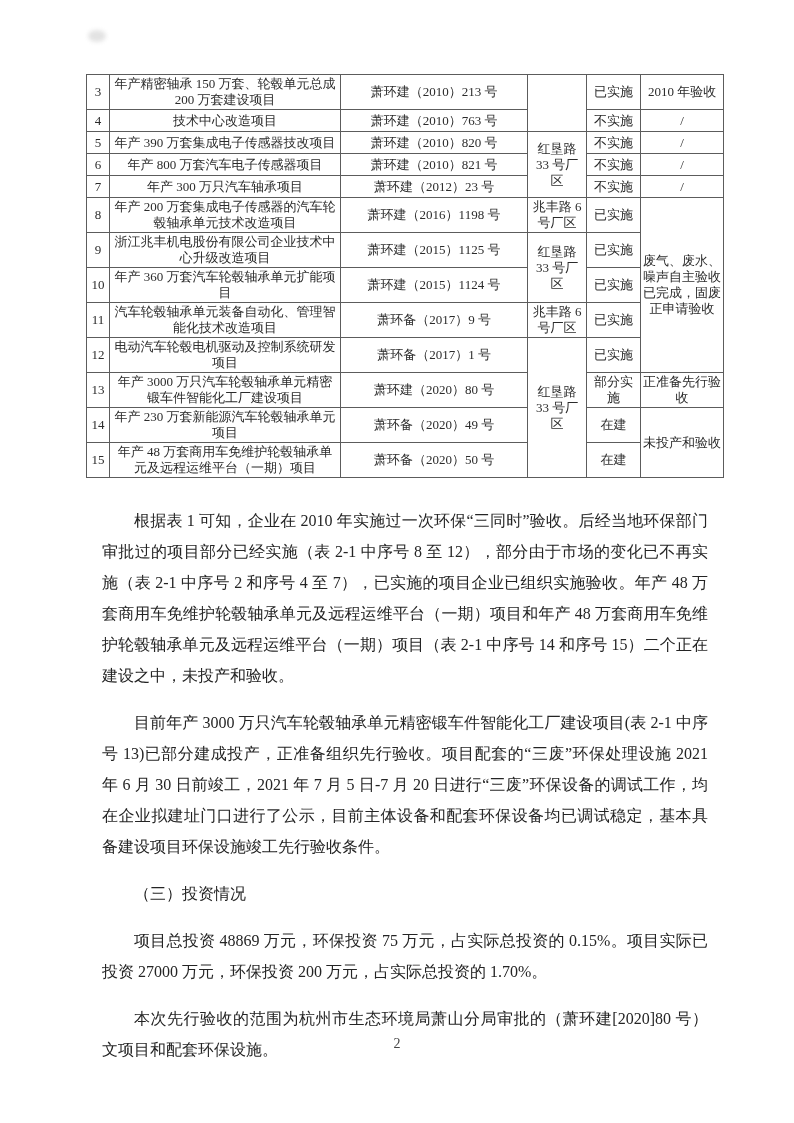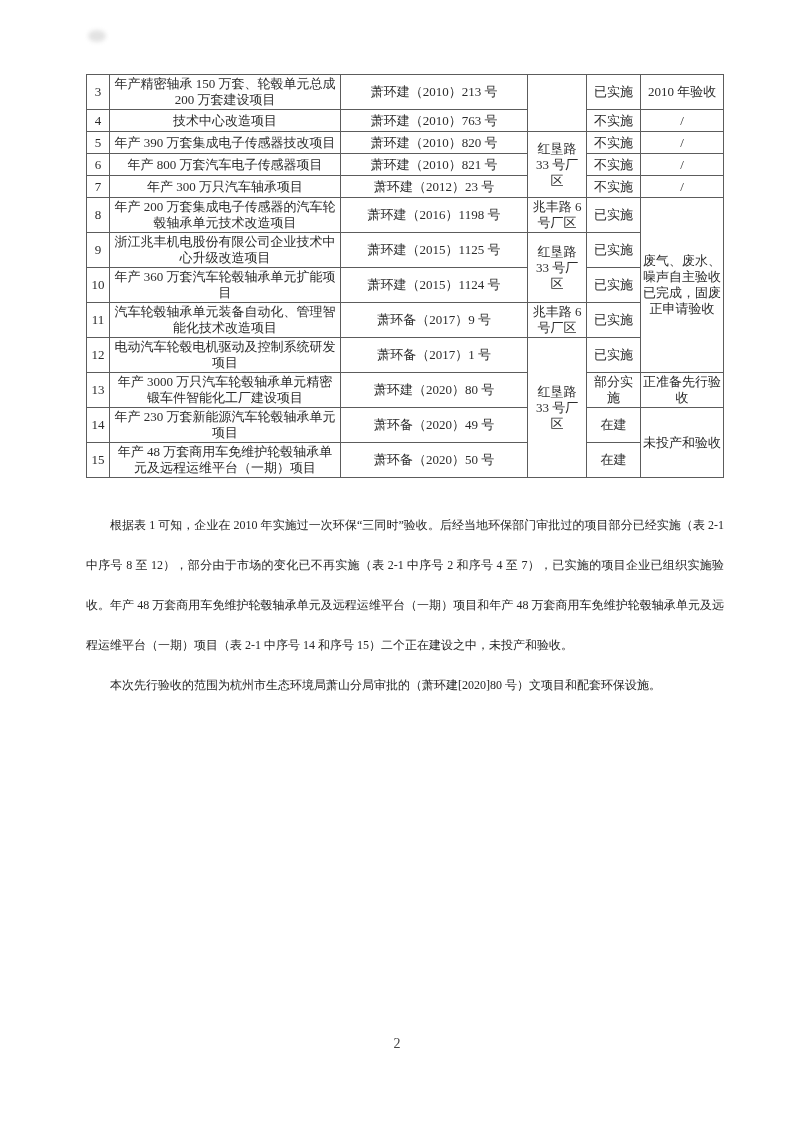--- a/index.html
+++ b/index.html
@@ -37,23 +37,23 @@
     padding:1px 2px;
     color:#2b2b2b;
     overflow:hidden;
   }
   tr.h1 { height:22px; }
   tr.h2 { height:34px; }
 
   
   .bodytext { margin-top:27px; }
   .bodytext p {
-    margin:0;
-    font-size:12px;
-    line-height:40px;
+    margin:16px;
+    font-size:16px;
+    line-height:31px;
     text-align:justify;
     text-indent:2em;
     color:#242424;
   }
   .bodytext p.heading { text-align:left; }
 
   .page-number {
     position:absolute;
     left:0; top:1036px;
     width:794px;
@@ -169,18 +169,21 @@
         <td>15</td>
         <td>年产 48 万套商用车免维护轮毂轴承单元及远程运维平台（一期）项目</td>
         <td>萧环备（2020）50 号</td>
         <td>在建</td>
       </tr>
     </tbody>
   </table>
 
   <div class="bodytext">
     <p>根据表 1 可知，企业在 2010 年实施过一次环保“三同时”验收。后经当地环保部门审批过的项目部分已经实施（表 2-1 中序号 8 至 12），部分由于市场的变化已不再实施（表 2-1 中序号 2 和序号 4 至 7），已实施的项目企业已组织实施验收。年产 48 万套商用车免维护轮毂轴承单元及远程运维平台（一期）项目和年产 48 万套商用车免维护轮毂轴承单元及远程运维平台（一期）项目（表 2-1 中序号 14 和序号 15）二个正在建设之中，未投产和验收。</p>
+    <p>目前年产 3000 万只汽车轮毂轴承单元精密锻车件智能化工厂建设项目(表 2-1 中序号 13)已部分建成投产，正准备组织先行验收。项目配套的“三废”环保处理设施 2021 年 6 月 30 日前竣工，2021 年 7 月 5 日-7 月 20 日进行“三废”环保设备的调试工作，均在企业拟建址门口进行了公示，目前主体设备和配套环保设备均已调试稳定，基本具备建设项目环保设施竣工先行验收条件。</p>
+    <p class="heading">（三）投资情况</p>
+    <p>项目总投资 48869 万元，环保投资 75 万元，占实际总投资的 0.15%。项目实际已投资 27000 万元，环保投资 200 万元，占实际总投资的 1.70%。</p>
     <p>本次先行验收的范围为杭州市生态环境局萧山分局审批的（萧环建[2020]80 号）文项目和配套环保设施。</p>
   </div>
 
 </div>
 
 <div class="page-number">2</div>
 
 </body></html>

